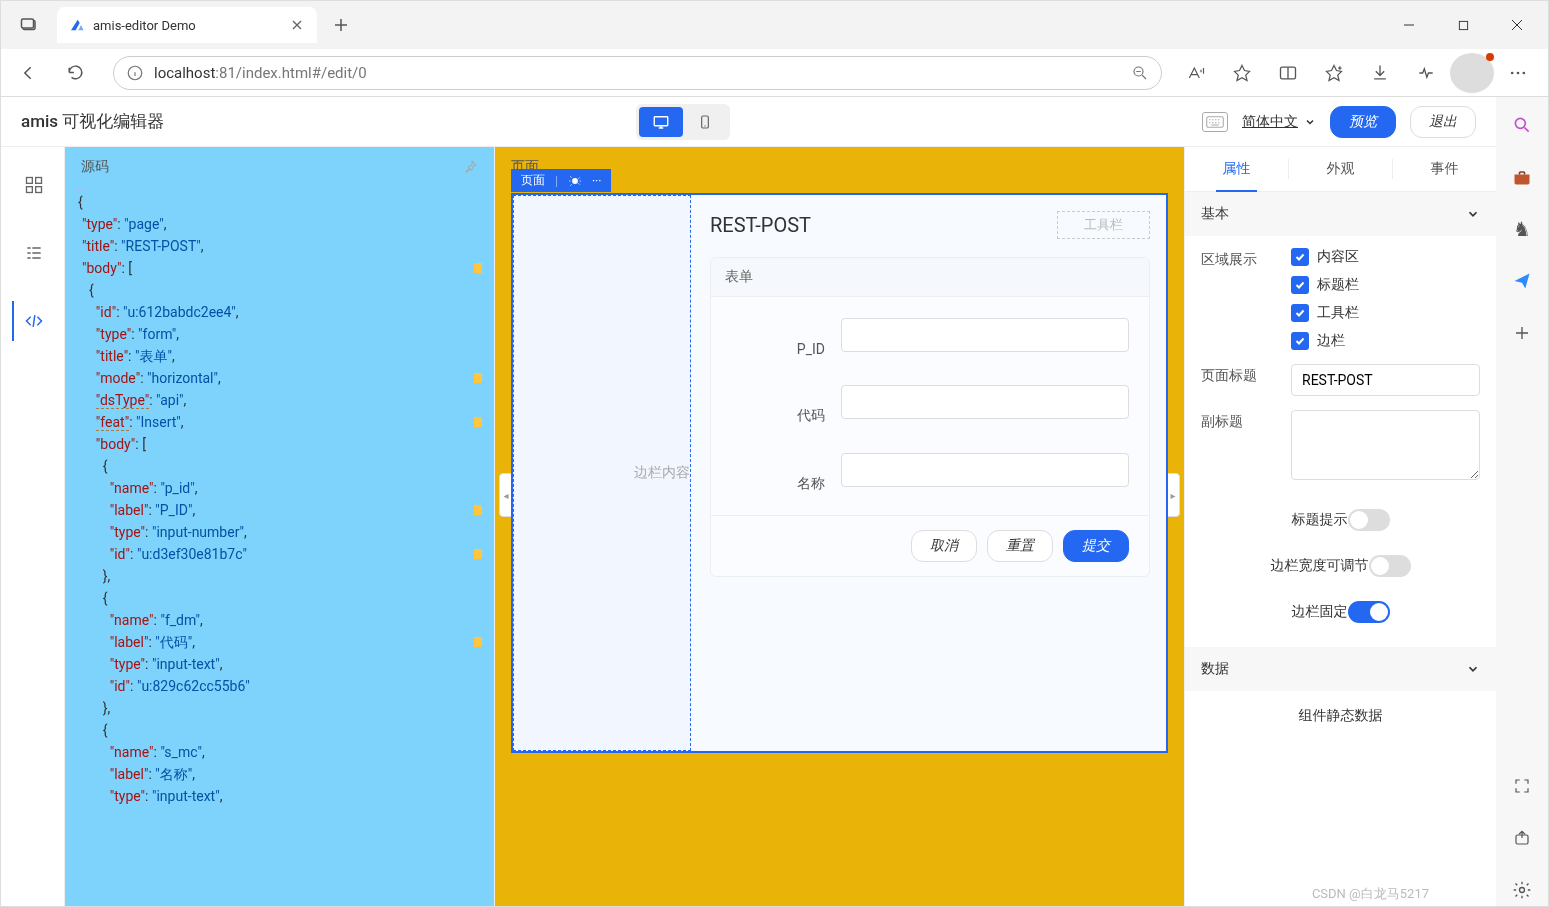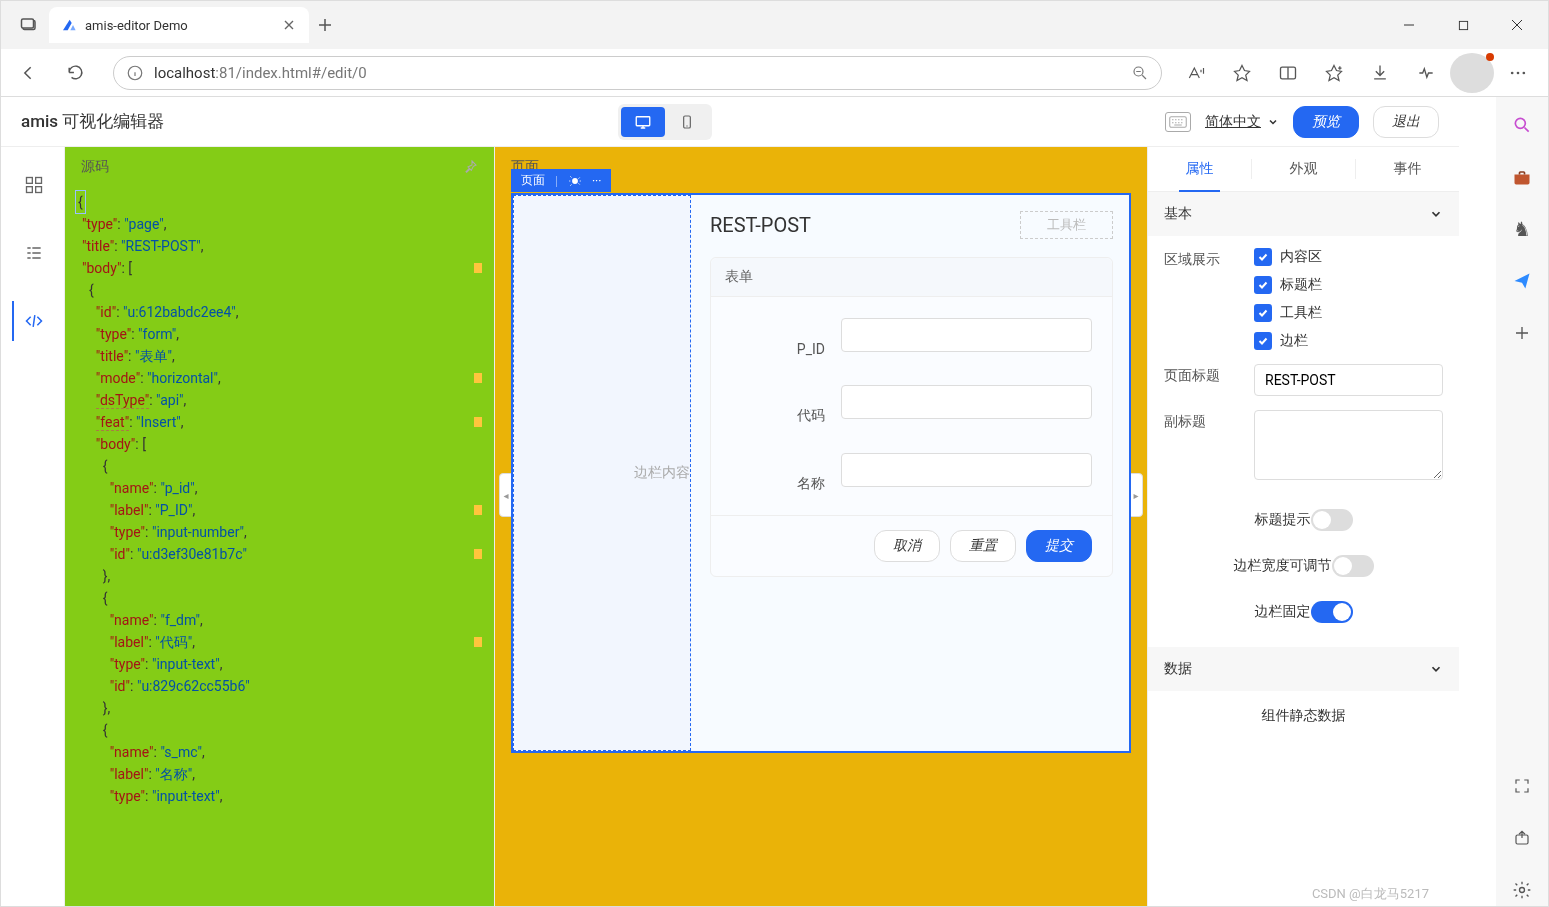--- a/index.html
+++ b/index.html
@@ -1,59 +1,59 @@
 <!DOCTYPE html>
 <html><head>
 <meta charset="utf-8">
 <style>
 *{box-sizing:border-box;margin:0;padding:0;font-family:-apple-system,BlinkMacSystemFont,"Segoe UI",Roboto,"Helvetica Neue",Arial,"Noto Sans",sans-serif,"Apple Color Emoji","Segoe UI Emoji";}
 body{background:#f3f3f3;overflow:hidden;font-size:14px;color:#333;}
 .browser{width:1549px;height:907px;display:flex;flex-direction:column;background:#fff;border:1px solid #ddd;}
-.tabbar{height:48px;background:#f3f3f3;display:flex;align-items:center;padding:0 8px;}
+.tabbar{height:48px;background:#f3f3f3;display:flex;align-items:center;padding:0 8px;gap:8px;}
 .tabbar .window-icon{width:40px;height:40px;display:flex;align-items:center;justify-content:center;color:#555;}
 .browser-tab{height:36px;background:#fff;border-radius:8px 8px 0 0;display:flex;align-items:center;padding:0 12px;gap:8px;min-width:260px;position:relative;}
 .favicon{width:16px;height:16px;}
 .favicon svg{width:16px;height:16px;}
 .tab-title{font-size:13px;color:#333;flex:1;}
 .tab-close{width:16px;height:16px;color:#666;display:flex;align-items:center;justify-content:center;}
 .new-tab{width:32px;height:32px;display:flex;align-items:center;justify-content:center;color:#555;}
 .win-controls{margin-left:auto;display:flex;gap:8px;}
 .win-controls div{width:46px;height:32px;display:flex;align-items:center;justify-content:center;color:#333;}
 .addrbar{height:48px;background:#fff;display:flex;align-items:center;padding:0 8px;gap:6px;border-bottom:1px solid #ddd;}
 .addrbar .nav-btn{width:40px;height:40px;display:flex;align-items:center;justify-content:center;color:#555;border-radius:4px;}
 .url-box{flex:1;height:34px;border:1px solid #ccc;border-radius:17px;display:flex;align-items:center;padding:0 12px;gap:10px;background:#fff;margin:0 6px 0 12px;}
 .url-box .info-icon{color:#777;}
 .url-text{flex:1;font-size:15px;color:#333;}
 .url-text .host{color:#333;}
 .url-text .path{color:#777;}
 .addr-actions{display:flex;align-items:center;gap:2px;}
 .addr-actions div{width:44px;height:40px;display:flex;align-items:center;justify-content:center;color:#555;}
 .avatar{width:28px;height:28px;border-radius:50%;background:#ddd;position:relative;}
 .avatar::after{content:"";position:absolute;top:0;right:0;width:8px;height:8px;background:#d83b01;border-radius:50%;}
-.content{flex:1;display:flex;overflow:hidden;gap:37px;}
+.content{flex:1;display:flex;overflow:hidden;}
 .app{flex:1;display:flex;flex-direction:column;background:#fff;overflow:hidden;}
 .app-header{height:50px;border-bottom:1px solid #eee;display:flex;align-items:center;padding:0 20px;gap:16px;}
 .app-title{font-size:17px;color:#333;font-weight:500;}
 .hdr-center{flex:1;display:flex;justify-content:center;}
 .seg{display:flex;background:#f0f0f0;border-radius:6px;padding:3px;}
 .seg .seg-btn{width:44px;height:30px;display:flex;align-items:center;justify-content:center;border-radius:4px;color:#666;}
 .seg .seg-btn.active{background:#2468f2;color:#fff;}
 .hdr-right{display:flex;align-items:center;gap:14px;}
 .keybd{width:26px;height:20px;border:1px solid #aaa;border-radius:3px;color:#aaa;display:flex;align-items:center;justify-content:center;font-size:10px;}
 .lang-select{display:flex;align-items:center;gap:6px;color:#333;font-size:14px;text-decoration:underline;}
 .btn{padding:6px 18px;border-radius:12px;font-size:14px;cursor:pointer;font-style:italic;}
 .btn-primary{background:#2468f2;color:#fff;border:1px solid #2468f2;}
 .btn-default{background:#fff;color:#333;border:1px solid #ddd;}
 .app-body{flex:1;display:flex;overflow:hidden;background:#fafafa;}
 
 .left-rail{width:64px;background:#fff;border-right:1px solid #eee;display:flex;flex-direction:column;align-items:center;padding-top:18px;gap:28px;}
 .left-rail .rail-btn{width:40px;height:40px;display:flex;align-items:center;justify-content:center;color:#666;border-left:2px solid transparent;}
 .left-rail .rail-btn.active{color:#2468f2;border-left:2px solid #2468f2;margin-left:-2px;padding-left:2px;}
 
-.code-panel{width:430px;background:#84cc16;border-right:1px solid #eee;display:flex;flex-direction:column;}
+.code-panel{width:430px;background:#7dd3fc;border-right:1px solid #eee;display:flex;flex-direction:column;}
 .panel-header{height:40px;display:flex;align-items:center;padding:0 16px;justify-content:space-between;font-size:14px;color:#555;}
 .pin{color:#aaa;}
 .code-area{flex:1;overflow:auto;padding:4px 10px;font-family:Consolas,Monaco,monospace;font-size:14px;line-height:22px;position:relative;}
 .code-line{white-space:pre;position:relative;}
 .gutter-mark{position:absolute;right:2px;width:8px;height:10px;background:#ffc53d;top:6px;}
 .tok-brace{color:#333;}
 .tok-key{color:#a31515;}
 .tok-str{color:#0451a5;}
 .tok-punc{color:#333;}
 .tok-underline{border-bottom:1px dashed #a87c44;}

